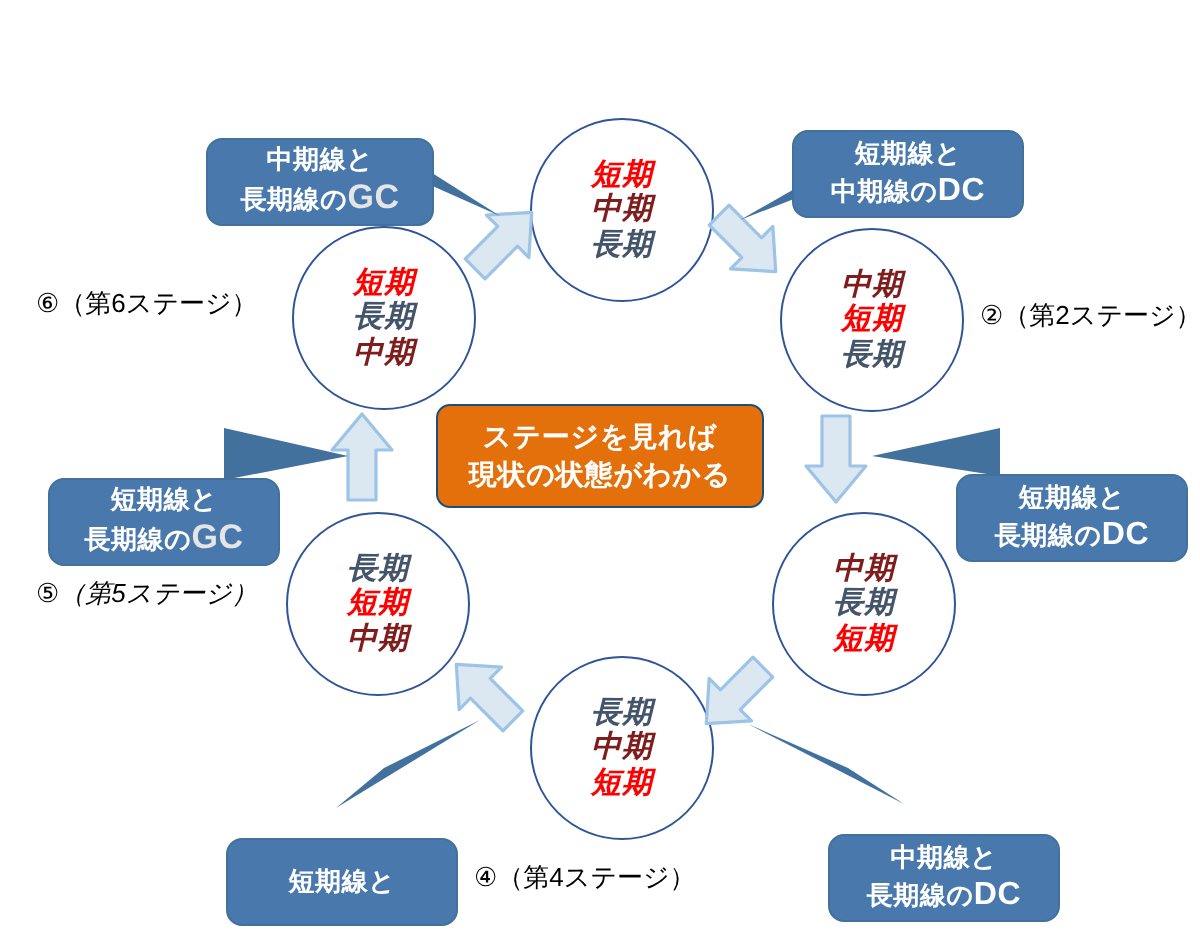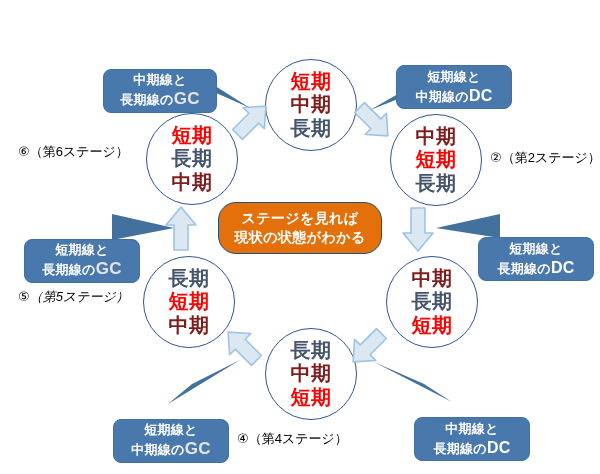--- a/index.html
+++ b/index.html
@@ -23,36 +23,37 @@
     border-radius:50%;
     background:#ffffff;
     box-sizing:border-box;
     display:flex;
     flex-direction:column;
     align-items:center;
     justify-content:center;
     line-height:1.16;
   }
   .circle .ln{
-    font-size:20px;
+    font-size:15px;
     font-weight:bold;
     letter-spacing:0.5px;
+    font-style:italic;
   }
   .c-red{color:#ff0000;}
   .c-green{color:#7f1d1d;}
   .c-blue{color:#44546a;}
 
   
   .centerbox{
     position:absolute;
     left:218px;top:202px;
     width:164px;height:52px;
     background:#e3700b;
     border:1.6px solid #1f4e79;
-    border-radius:18px;
+    border-radius:7px;
     box-sizing:border-box;
     display:flex;
     flex-direction:column;
     align-items:center;
     justify-content:center;
     color:#ffffff;
     font-size:14px;
     font-weight:bold;
     line-height:1.35;
     letter-spacing:0.4px;
@@ -215,21 +216,20 @@
     <span><span>長期線の</span><span class="dc">DC</span></span>
   </div>
 
   <div class="callout" style="left:414px;top:381px;width:116px;height:44px;">
     <span>中期線と</span>
     <span><span>長期線の</span><span class="dc">DC</span></span>
   </div>
 
   <div class="callout" style="left:113px;top:383px;width:116px;height:44px;">
     <span>短期線と</span>
-    <span><span>中期線の</span><span class="gc">GC</span></span>
   </div>
 
   <div class="callout" style="left:24px;top:203px;width:116px;height:44px;">
     <span>短期線と</span>
     <span><span>長期線の</span><span class="gc">GC</span></span>
   </div>
 
   <div class="stagelabel" style="left:490px;top:149px;">②（第2ステージ）</div>
   <div class="stagelabel" style="left:237px;top:430px;">④（第4ステージ）</div>
   <div class="stagelabel" style="left:18px;top:288px;font-style:italic;">⑤（第5ステージ）</div>

